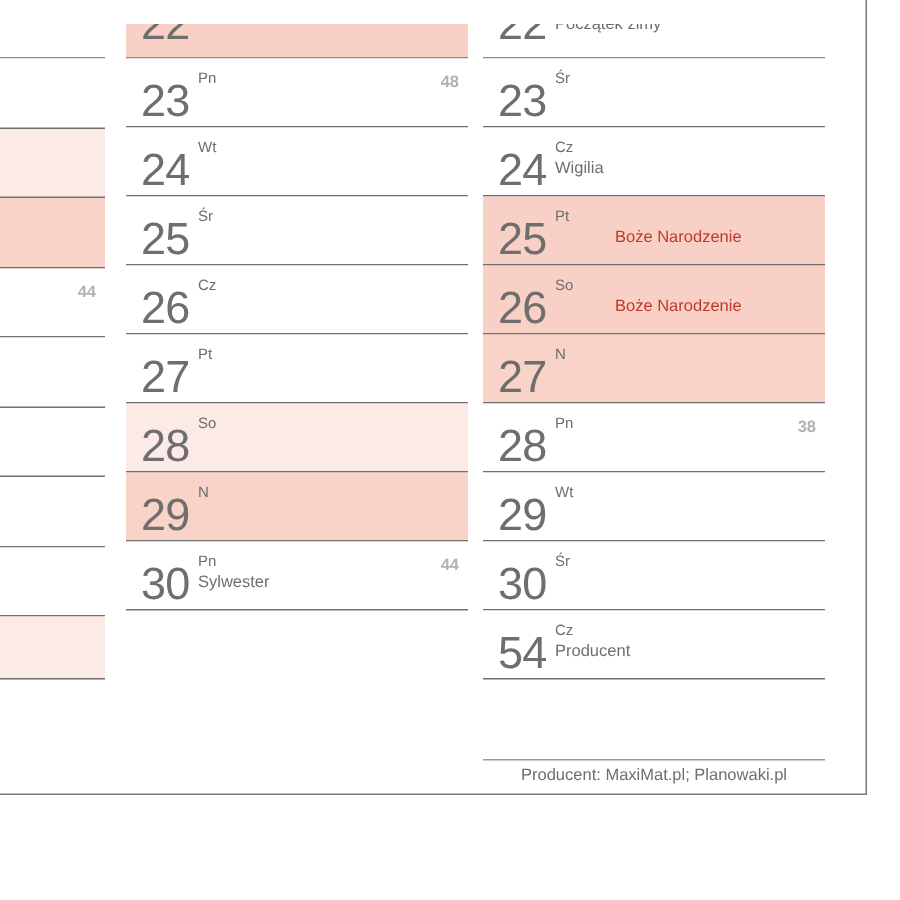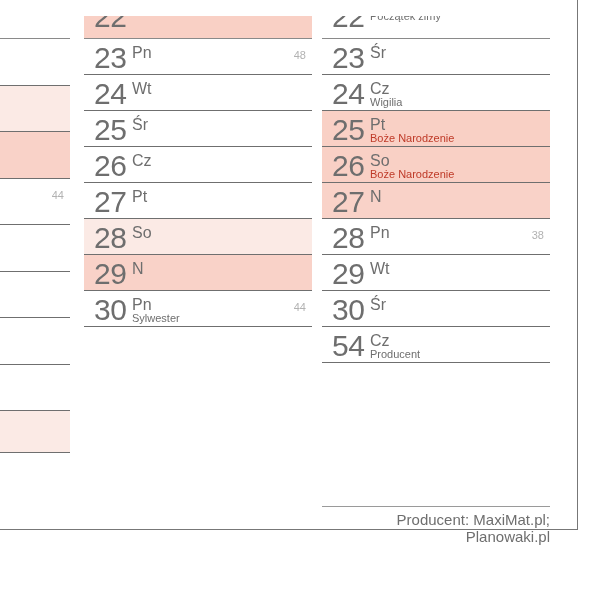--- a/index.html
+++ b/index.html
@@ -27,21 +27,21 @@
     top:16px;
   }
   #col-prev{ left:-50px; width:120px; }
   #col-nov { left:84px;  width:228px; }
   #col-dec { left:322px; width:228px; }
 
   
   .day-row{
     position:relative;
     box-sizing:border-box;
-    height:36px;
+    height:46px;
     border-bottom:1.4px solid #6f6f6f;
     background:#ffffff;
     overflow:hidden;
   }
   .day-row.sat{ background:#fbeae5; }
   .day-row.sun{ background:#f9d2c8; }
   .day-row.hol{ background:#f9d0c5; }
 
   .daynum{
     position:absolute;
@@ -54,36 +54,37 @@
     letter-spacing:-0.5px;
   }
   .dayinfo{
     position:absolute;
     left:48px;
     top:8px;
     line-height:12.5px;
   }
   .dow{
     display:block;
-    font-size:16px;
+    font-size:10px;
     color:#6e6e6e;
   }
   .note{
     display:block;
     font-size:11px;
     color:#6e6e6e;
     white-space:nowrap;
   }
-  .note.holiday{ color:#bf3a28; }
+  .note.holiday{ color:#bf3a28;margin-left:40px; }
   .weeknum{
     position:absolute;
     right:6px;
     top:10px;
     font-size:11px;
     color:#b2b2b2;
+    font-weight:bold;
   }
 
   
   .clipped{
     height:23px;
     border-bottom:1.4px solid #8a8a8a;
   }
   .clipped .daynum{
     bottom:auto;
     top:-14px;
@@ -103,22 +104,22 @@
   .blank-row.sun{ background:#f9d2c8; }
   .blank-row.short{ height:23px; border-bottom:1.4px solid #8a8a8a;}
   .blank-row.tall{ height:42px; }
 
   
   #footer{
     position:absolute;
     left:322px;
     width:228px;
     top:506px;
-    text-align:right;
-    font-size:15px;
+    text-align:center;
+    font-size:11px;
     color:#6e6e6e;
     border-top:1.4px solid #9a9a9a;
     padding-top:4px;
     box-sizing:border-box;
   }
 </style>
 </head>
 <body>
 
 <div id="page-border"></div>

